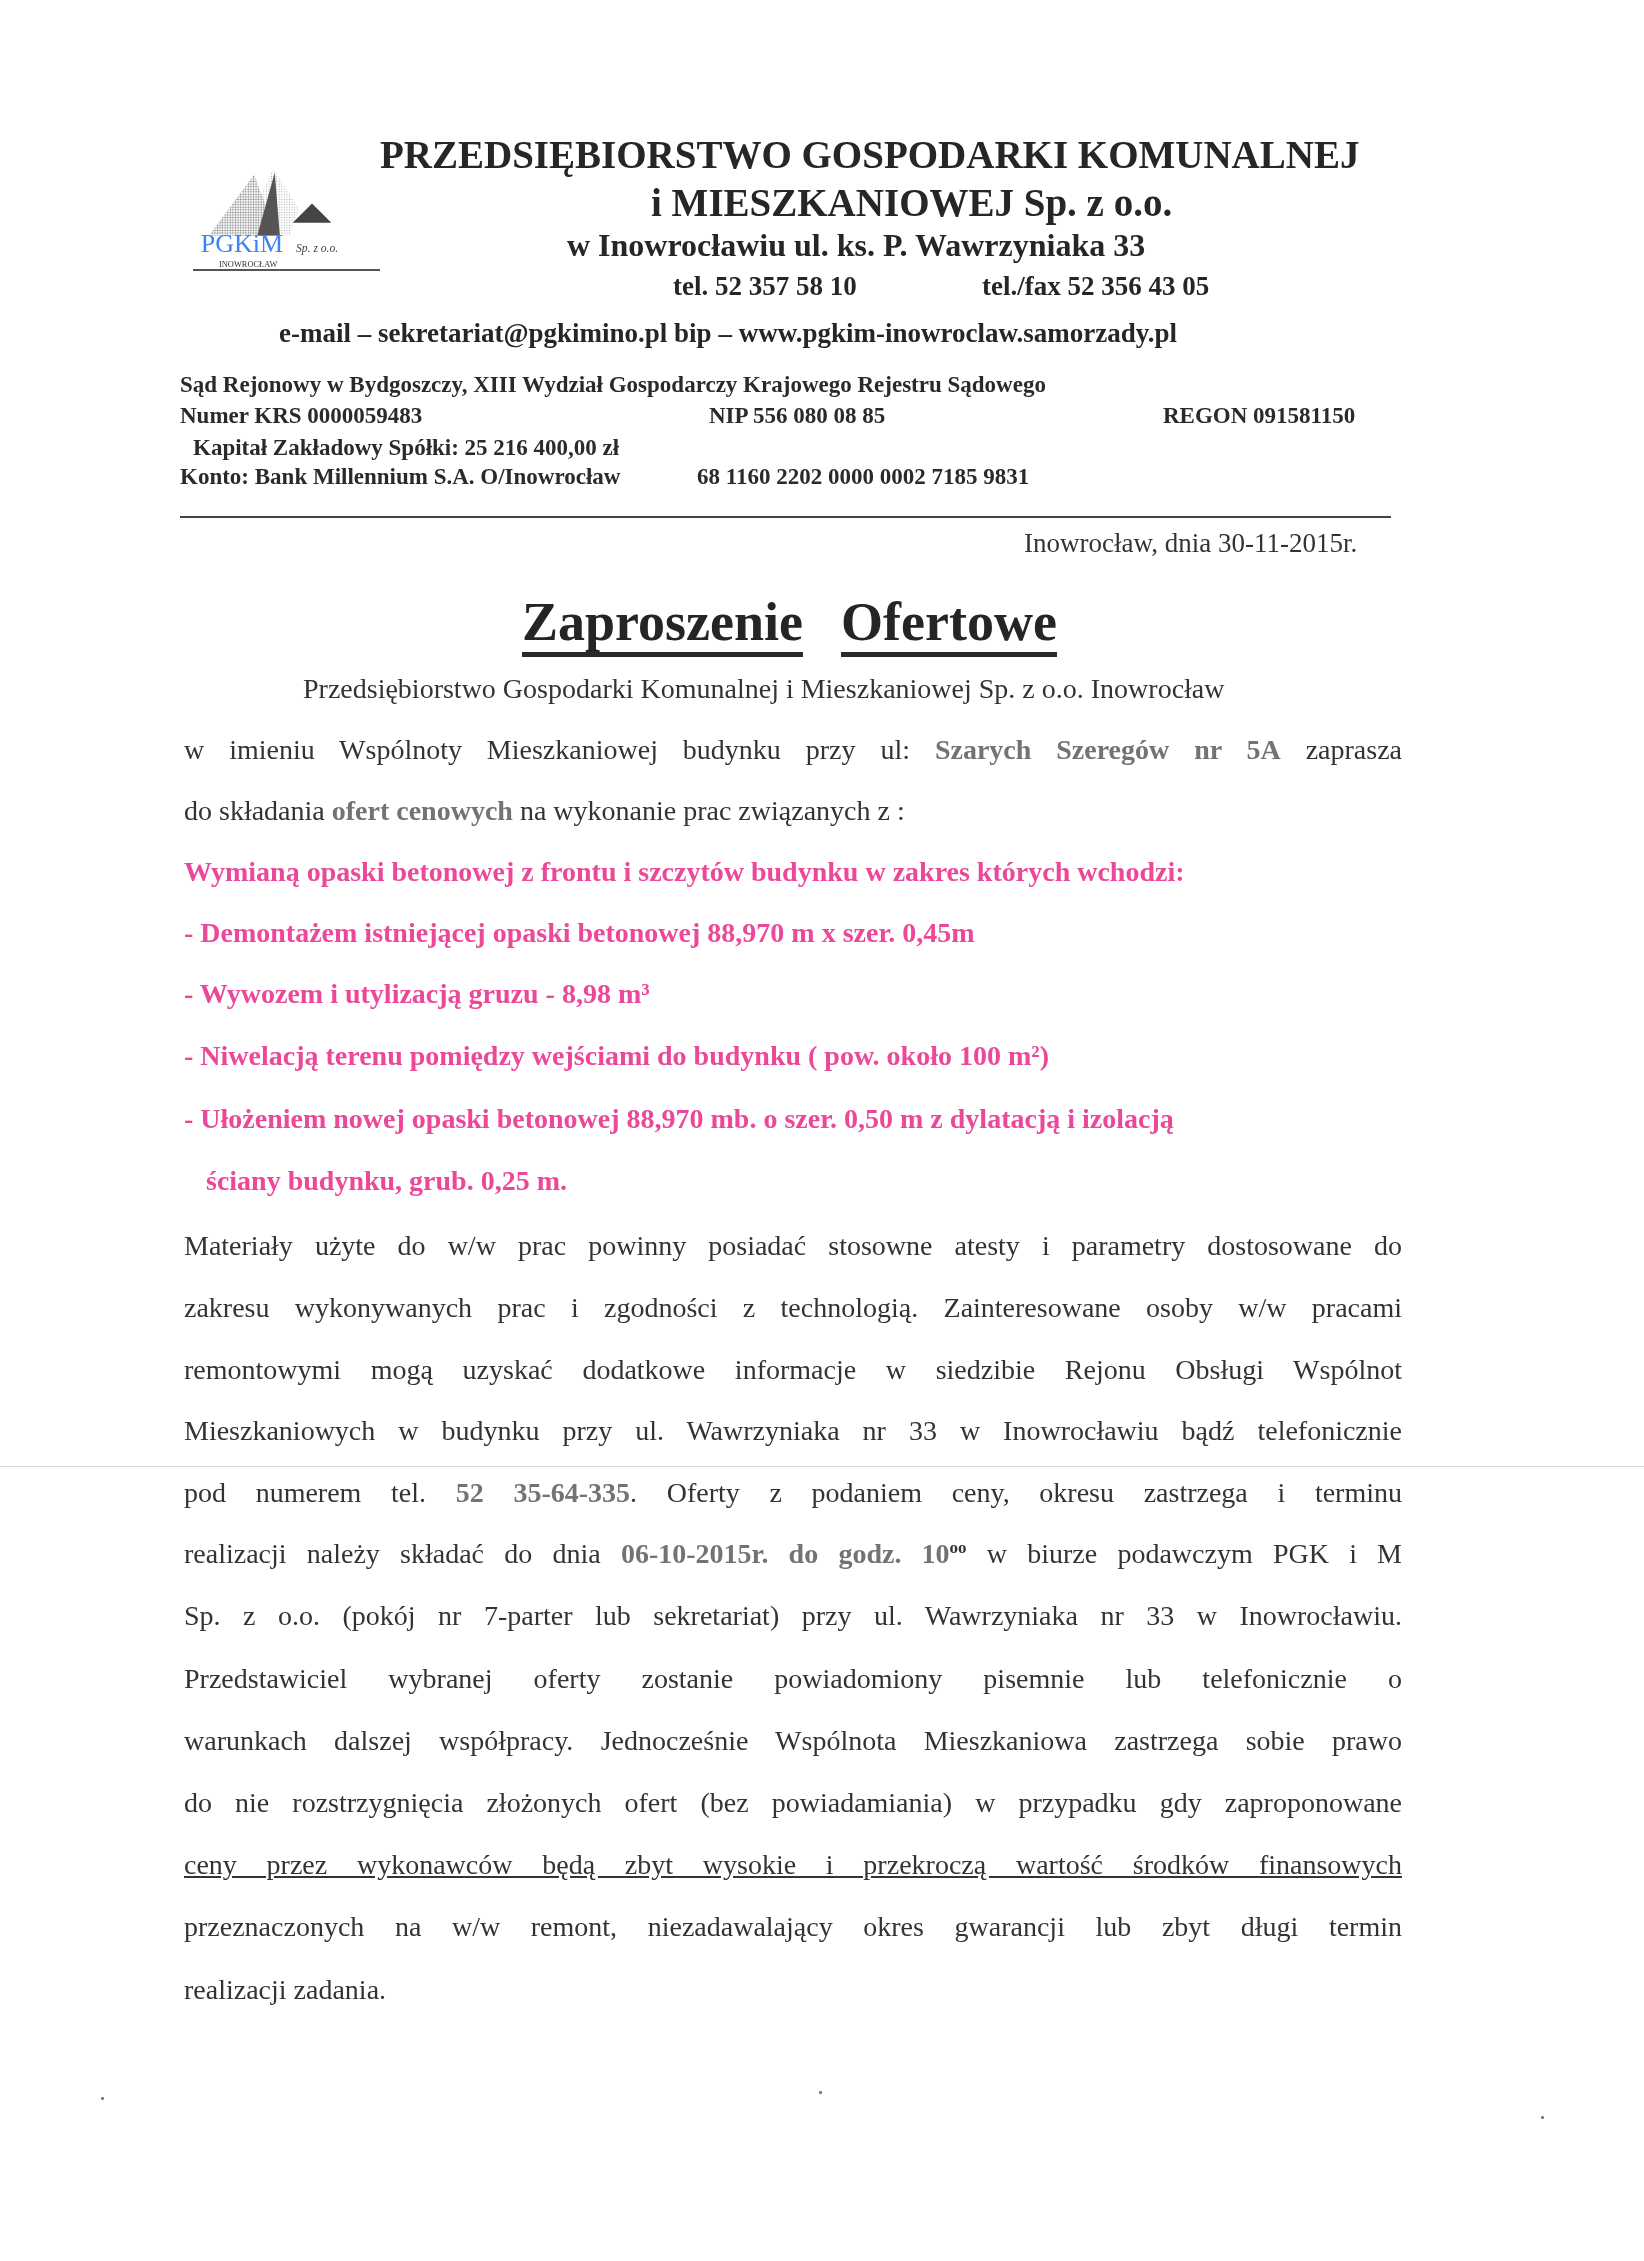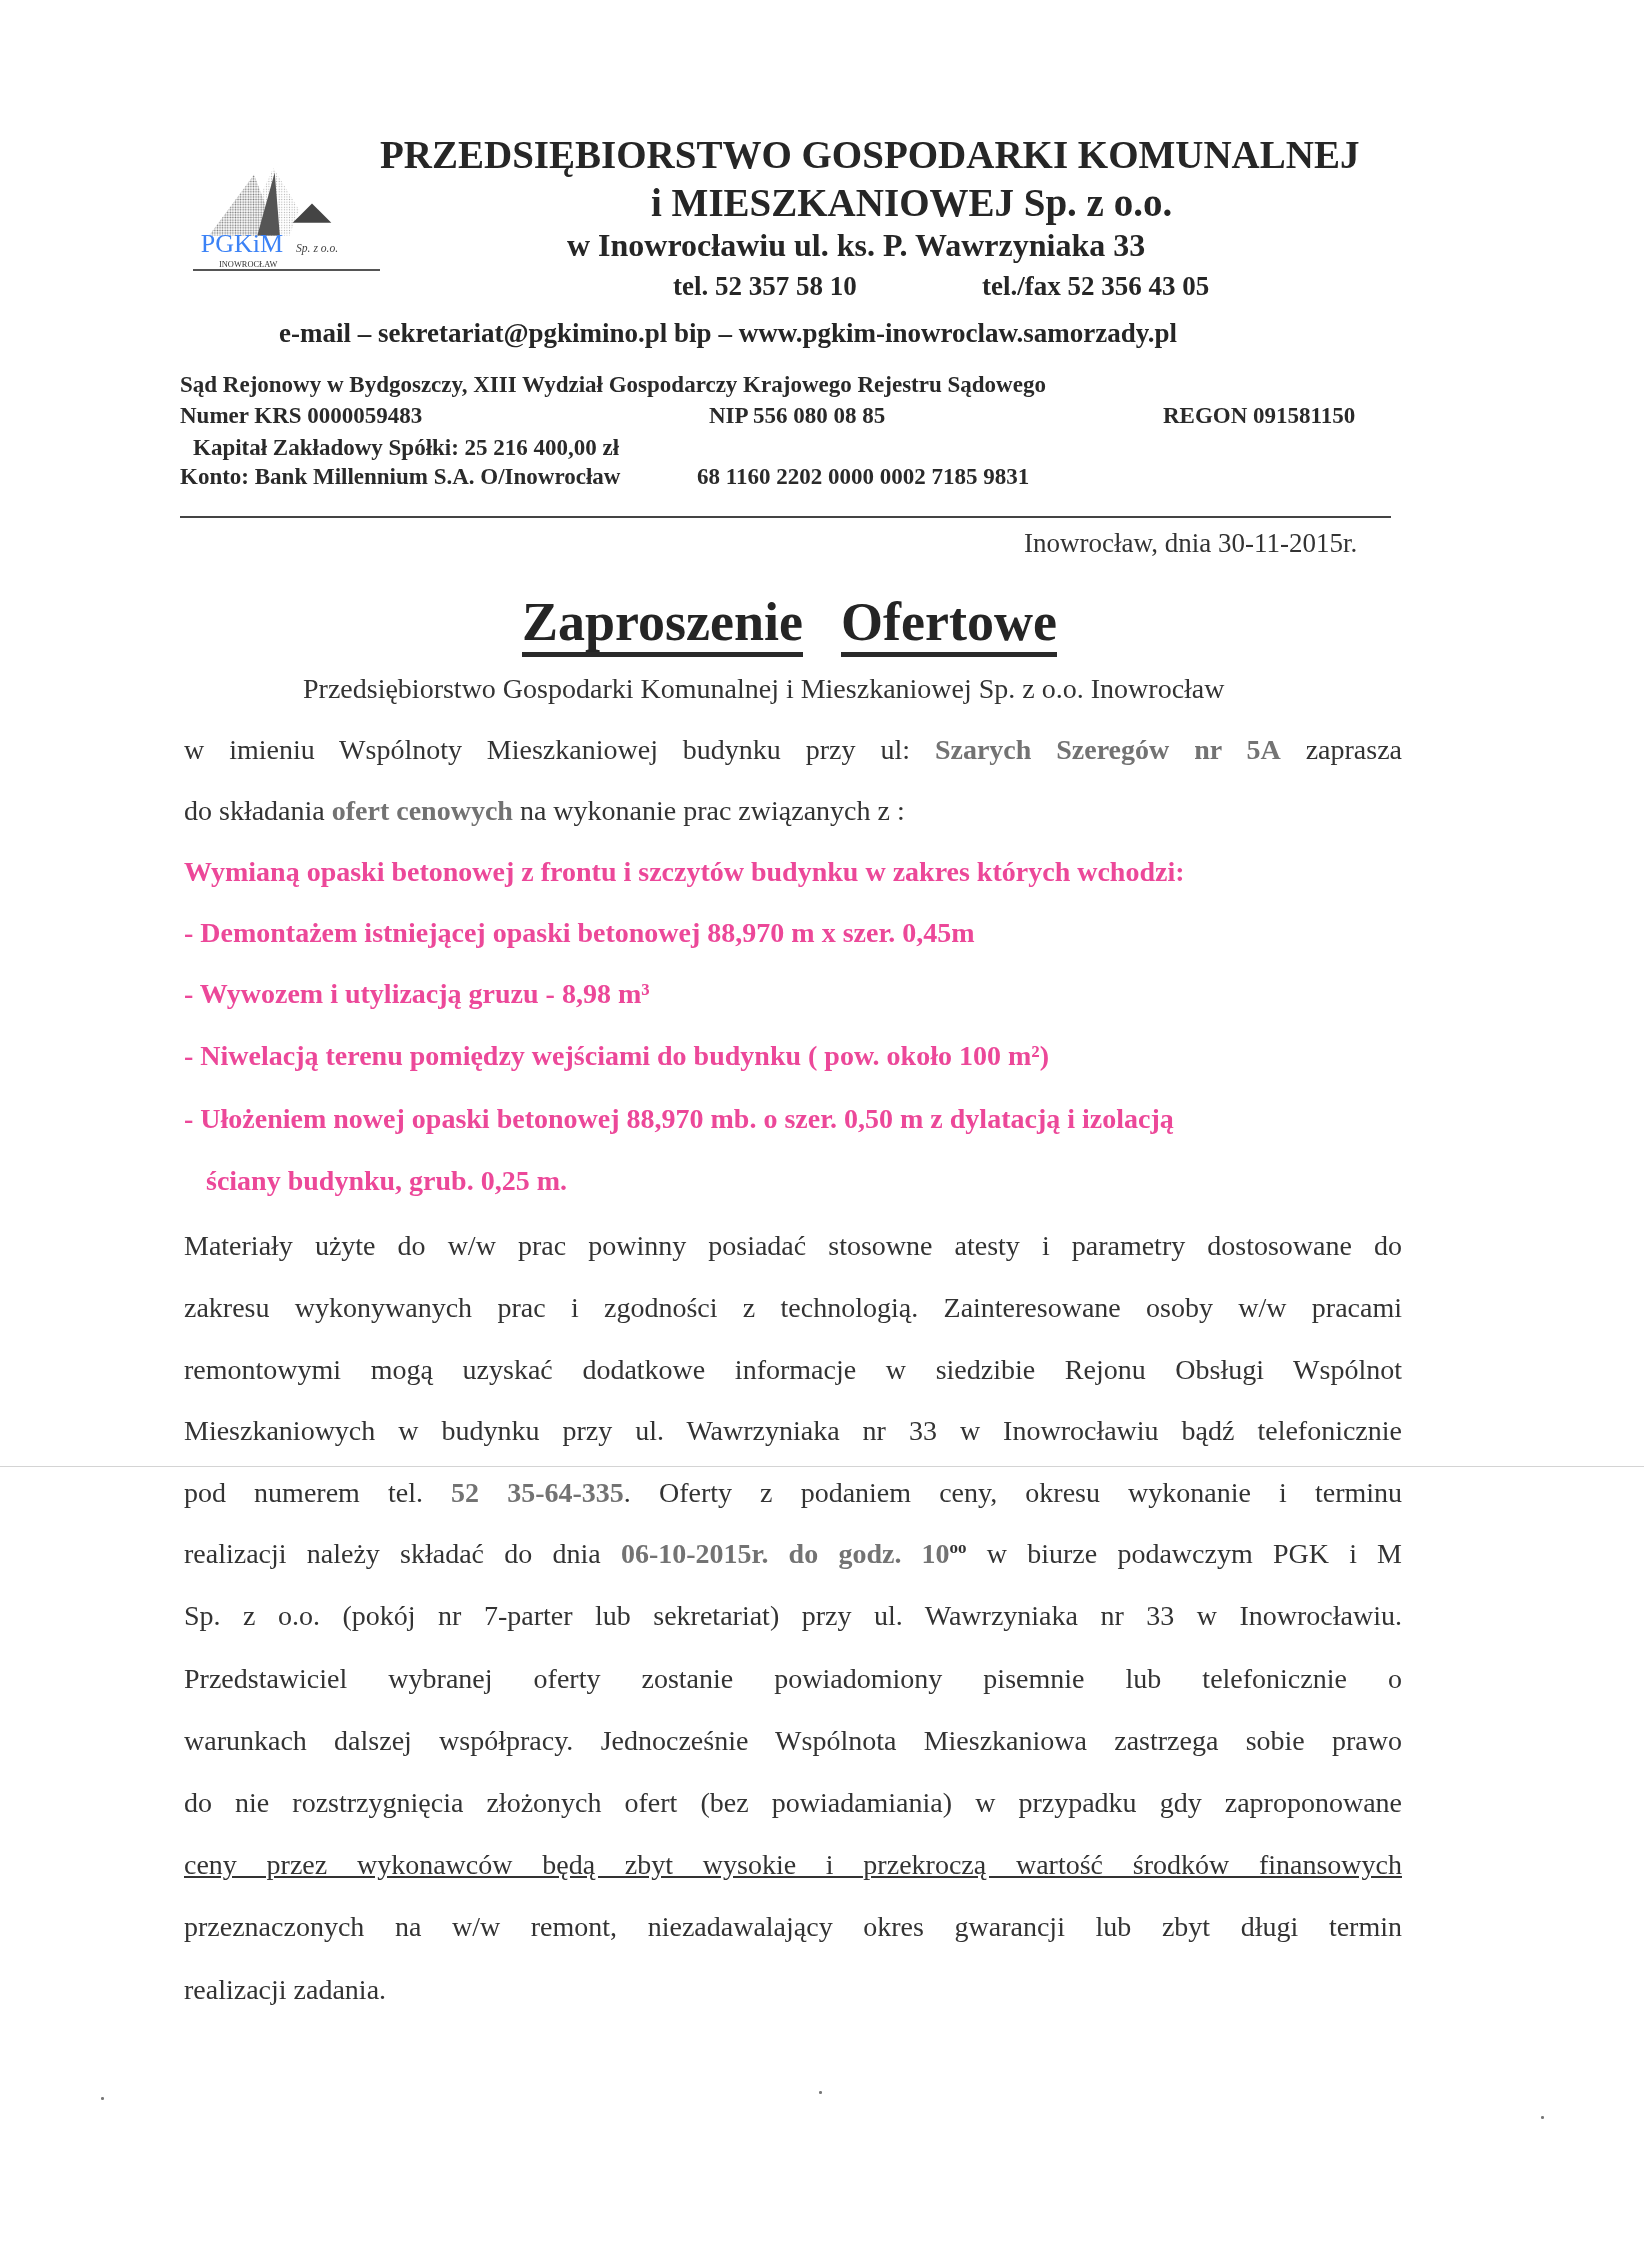--- a/index.html
+++ b/index.html
@@ -99,21 +99,21 @@
 <div class="abs task" style="left:206px;top:1165px;">  ściany budynku, grub. 0,25 m.</div>
 
 <div class="abs line just" style="top:1230px;">Materiały użyte do w/w prac powinny posiadać stosowne atesty i parametry dostosowane do</div>
 <div class="abs line just" style="top:1292px;">zakresu wykonywanych prac i zgodności z technologią. Zainteresowane osoby w/w pracami</div>
 <div class="abs line just" style="top:1354px;">remontowymi mogą uzyskać dodatkowe informacje w siedzibie Rejonu Obsługi Wspólnot</div>
 <div class="abs line just" style="top:1415px;">Mieszkaniowych w budynku przy ul. Wawrzyniaka nr 33 w Inowrocławiu bądź telefonicznie</div>
 
 <div class="abs scanline"></div>
 
 <div class="abs line just" style="top:1477px;">
-  <span>pod numerem tel.</span> <b>52 35-64-335</b><span>. Oferty z podaniem ceny, okresu wykonanie i terminu</span>
+  <span>pod numerem tel.</span> <b>52 35-64-335</b><span>. Oferty z podaniem ceny, okresu zastrzega i terminu</span>
 </div>
 <div class="abs line just" style="top:1538px;">
   <span>realizacji należy składać  do dnia</span> <b>06-10-2015r. do godz. 10</b><sup style="font-size:17px;font-weight:bold;">oo</sup><span> w biurze podawczym PGK i M</span>
 </div>
 <div class="abs line just" style="top:1600px;">Sp. z o.o. (pokój nr 7-parter lub sekretariat) przy ul. Wawrzyniaka nr 33 w Inowrocławiu.</div>
 <div class="abs line just" style="top:1663px;">Przedstawiciel wybranej oferty zostanie powiadomiony pisemnie lub telefonicznie o</div>
 <div class="abs line just" style="top:1725px;">warunkach dalszej współpracy. Jednocześnie Wspólnota Mieszkaniowa zastrzega sobie prawo</div>
 <div class="abs line just" style="top:1787px;">do nie rozstrzygnięcia złożonych ofert (bez powiadamiania) w przypadku gdy zaproponowane</div>
 <div class="abs line just" style="top:1849px;text-decoration:underline;">ceny przez wykonawców będą zbyt wysokie i przekroczą wartość środków finansowych</div>
 <div class="abs line just" style="top:1911px;">przeznaczonych na w/w remont, niezadawalający okres gwarancji lub zbyt długi termin</div>

